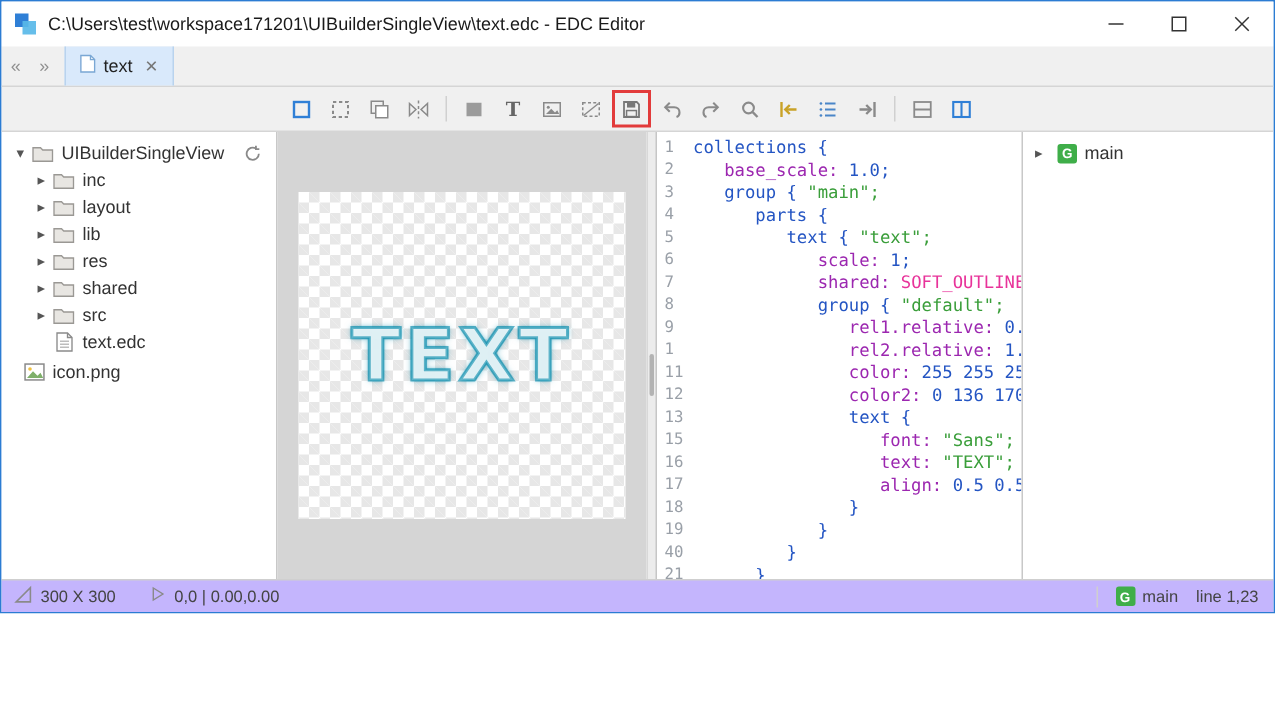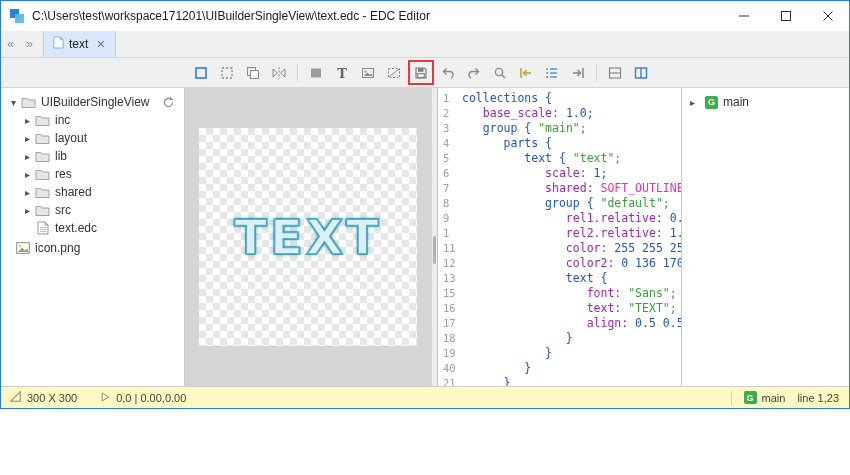--- a/index.html
+++ b/index.html
@@ -59,21 +59,21 @@
   .tk-n { color: #2455c3; }
   .tk-m { color: #e8339a; }
 
   .rightpanel { flex: 0 0 168px; width: 168px; border-left: 1px solid #c8c8c8; background: #fff; padding: 7px 0 0 8px; font-size: 12px; color: #333; }
   .rp-row { display: flex; align-items: center; gap: 5px; }
   .rp-expander { color: #555; font-size: 10px; width: 10px; }
   .g-badge { width: 13px; height: 13px; background: #3fae49; color: #fff; font-size: 9px; font-weight: bold;
     display: flex; align-items: center; justify-content: center; border-radius: 2px; flex: 0 0 13px; }
 
   
-  .statusbar { flex: 0 0 22px; background: #fef9c3; border-top: 1px solid #cfcfcf; display: flex; align-items: center;
+  .statusbar { flex: 0 0 22px; background: #c4b5fd; border-top: 1px solid #cfcfcf; display: flex; align-items: center;
     font-size: 11px; color: #444; padding: 0 10px 0 8px; gap: 6px; }
   .sb-item { display: flex; align-items: center; gap: 5px; }
   .sb-gap { width: 10px; }
   .sb-right { margin-left: auto; display: flex; align-items: center; gap: 12px; }
   .sb-sep { width: 1px; height: 14px; background: #cfcfcf; }
 </style>
 </head>
 <body>
 
 <div class="window">

